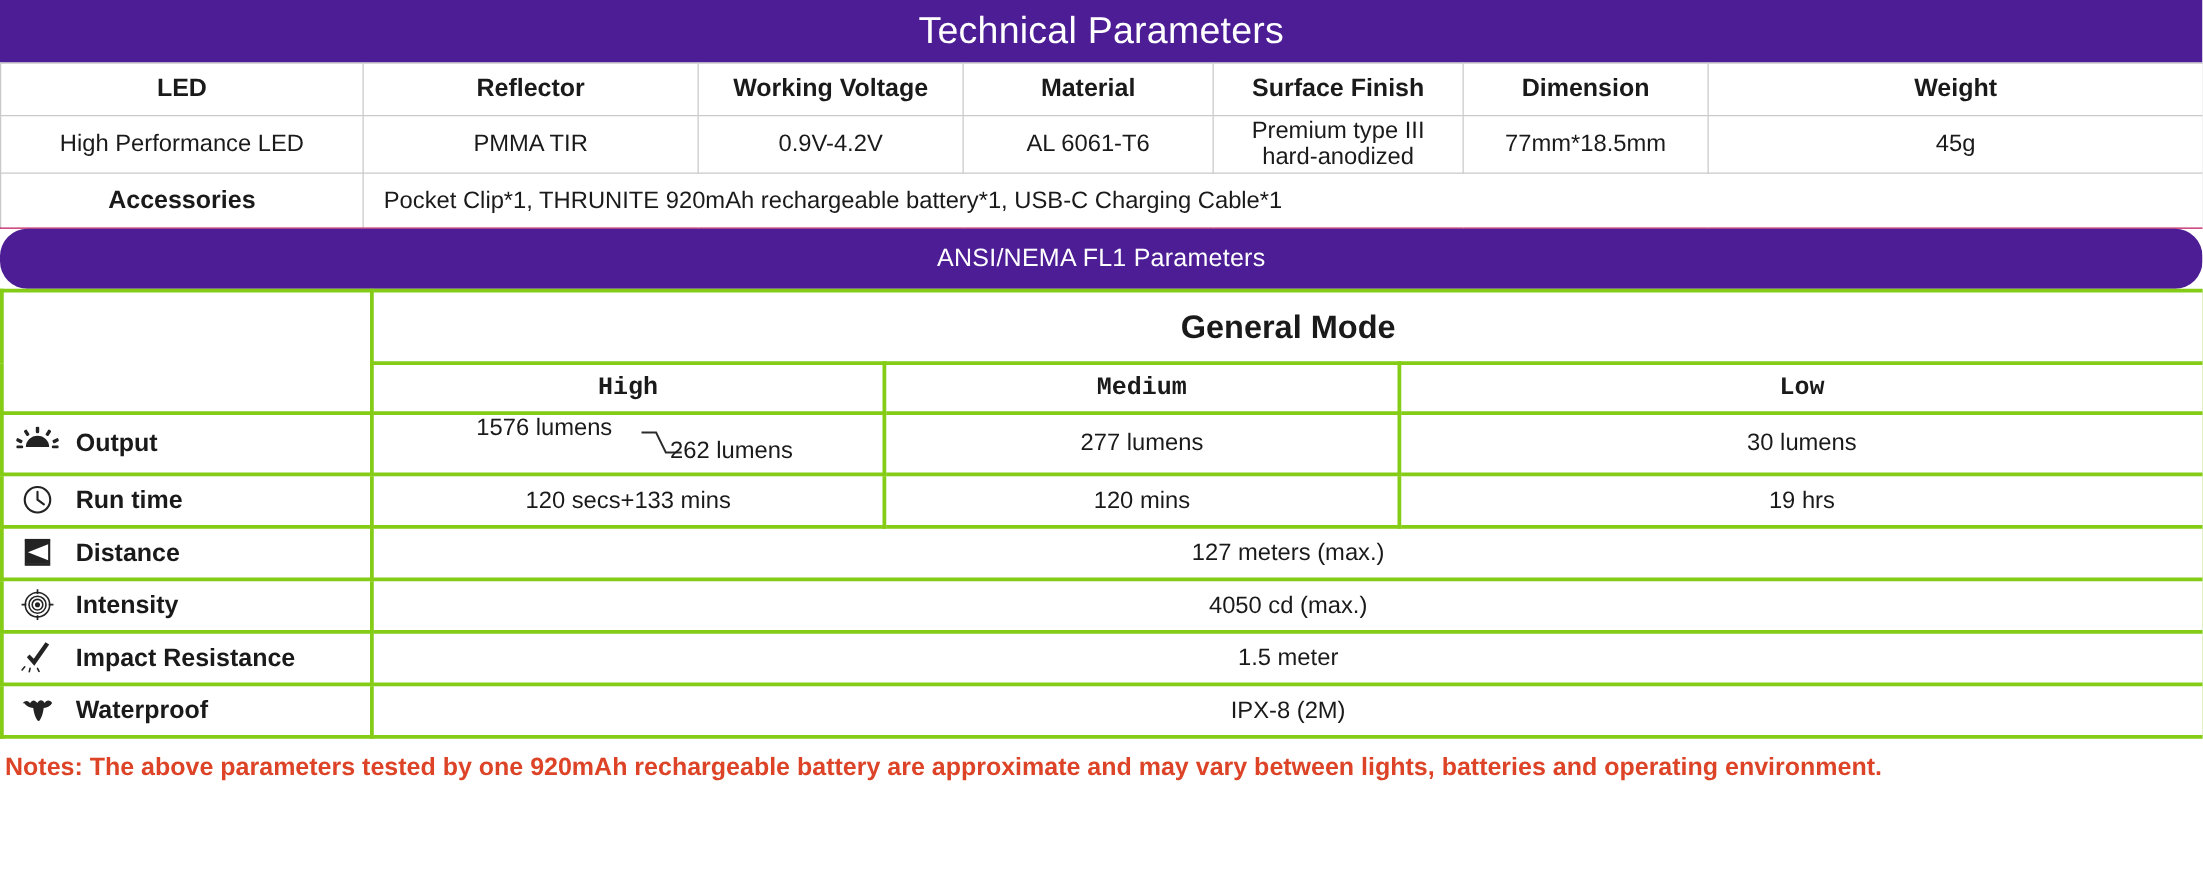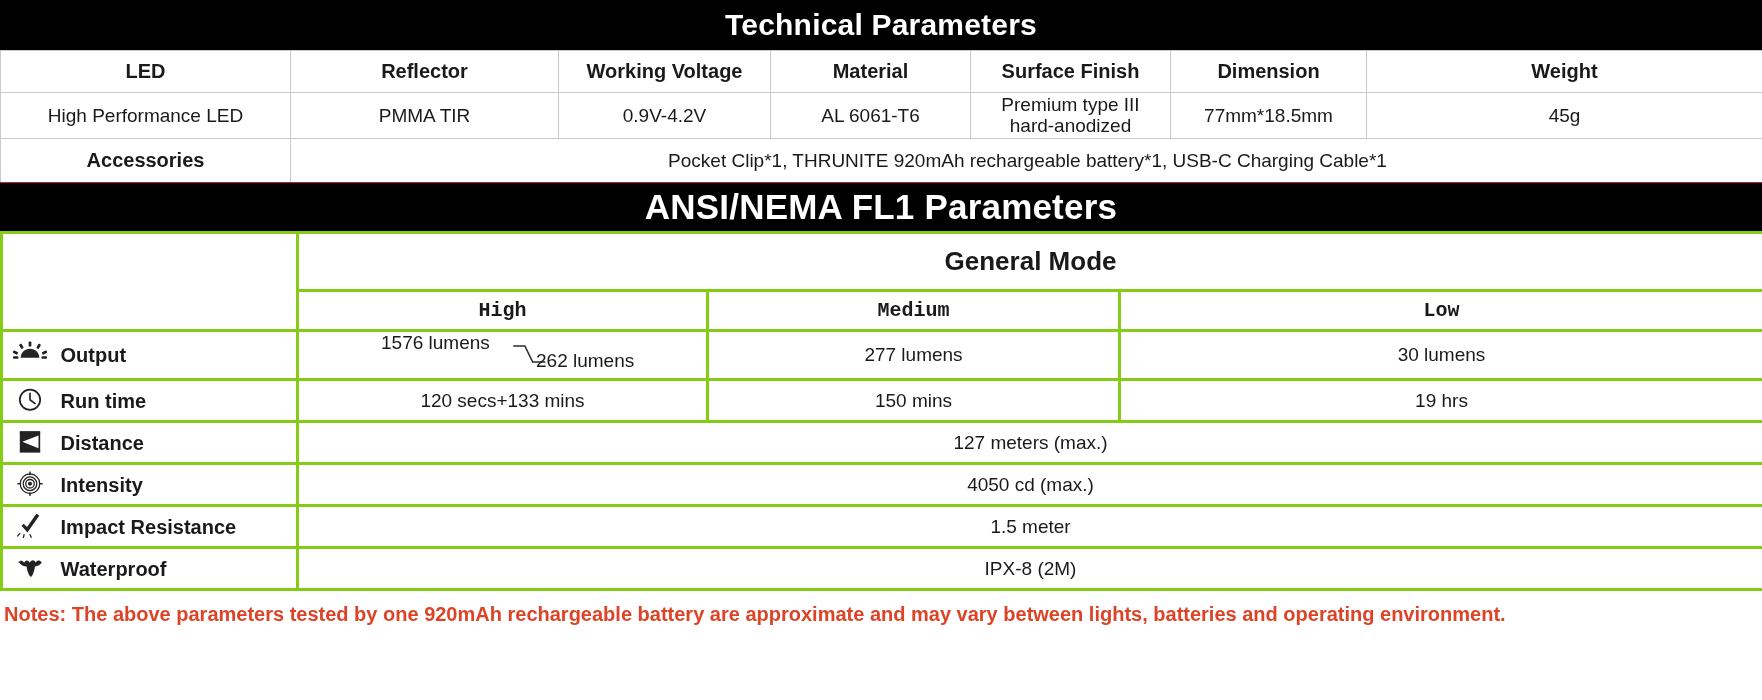--- a/index.html
+++ b/index.html
@@ -7,28 +7,28 @@
     width:1762px;height:700px;
     background:#ffffff;
     font-family:"Liberation Sans","DejaVu Sans",sans-serif;
     color:#1a1a1a;
     overflow:hidden;
   }
   .sheet{width:1762px;height:700px;position:relative;box-sizing:border-box;}
 
   
   .section-bar{
-    background:#000000;
+    background:#4c1d95;
     color:#ffffff;
-    font-weight:bold;
+    font-weight:normal;
     text-align:center;
     letter-spacing:.2px;
   }
   #tech-bar{height:50px;line-height:50px;font-size:30px;}
-  #ansi-bar{height:48px;line-height:48px;font-size:35px;}
+  #ansi-bar{height:48px;line-height:48px;font-size:20px;border-radius:22px;}
 
   
   table{border-collapse:collapse;width:100%;table-layout:fixed;border-radius:25px;}
   td,th{
     border:1px solid #c9c9c9;
     font-size:19px;
     text-align:center;
     vertical-align:middle;
     padding:2px 4px;
     box-sizing:border-box;
@@ -36,21 +36,21 @@
   .hdr{font-weight:bold;font-size:20px;height:42px;}
   .val{height:46px;font-weight:normal;margin-top:48px;}
   .two-line{line-height:1.08;}
 
   
   .tbl-tech td{border-left-color:#c9c9c9;border-right-color:#c9c9c9;}
   .tbl-tech tr:last-child td{border-bottom:1px solid #be185d;}
 
   
   .acc-label{font-weight:bold;font-size:20px;height:44px;}
-  .acc-value{text-align:center;padding-left:6px;font-size:19px;}
+  .acc-value{text-align:left;padding-left:16px;font-size:19px;}
 
   
   .tbl-ansi td{border:3px solid #84cc16;}
   .ansi-blank{border-left:1px solid #c9c9c9;border-top:none;}
   .general-mode{font-weight:bold;font-size:26px;height:58px;}
   .mode-hdr{font-weight:bold;font-size:20px;height:40px;font-family:Liberation Mono, monospace;}
   .row-label{
     text-align:left;
     font-weight:bold;
     font-size:20px;
@@ -193,21 +193,21 @@
       <td class="row-label">
         <span class="ico">
           <svg viewBox="0 0 40 30">
             <circle cx="20" cy="15" r="12" fill="none" stroke="#232323" stroke-width="2"></circle>
             <path d="M20 7.5V15l6 4.5" fill="none" stroke="#232323" stroke-width="2" stroke-linecap="round"></path>
           </svg>
         </span>
         <span class="lbl">Run time</span>
       </td>
       <td class="cell-val">120 secs+133 mins</td>
-      <td class="cell-val">150 mins</td>
+      <td class="cell-val">120 mins</td>
       <td class="cell-val">19 hrs</td>
     </tr>
 
     <tr>
       <td class="row-label">
         <span class="ico">
           <svg viewBox="0 0 40 30">
             <rect x="8" y="4" width="24" height="22" fill="#232323"></rect>
             <path d="M11 15 L30 7.5 L30 22.5 Z" fill="#ffffff"></path>
             <rect x="8" y="2.5" width="24" height="2.2" fill="#232323"></rect>

